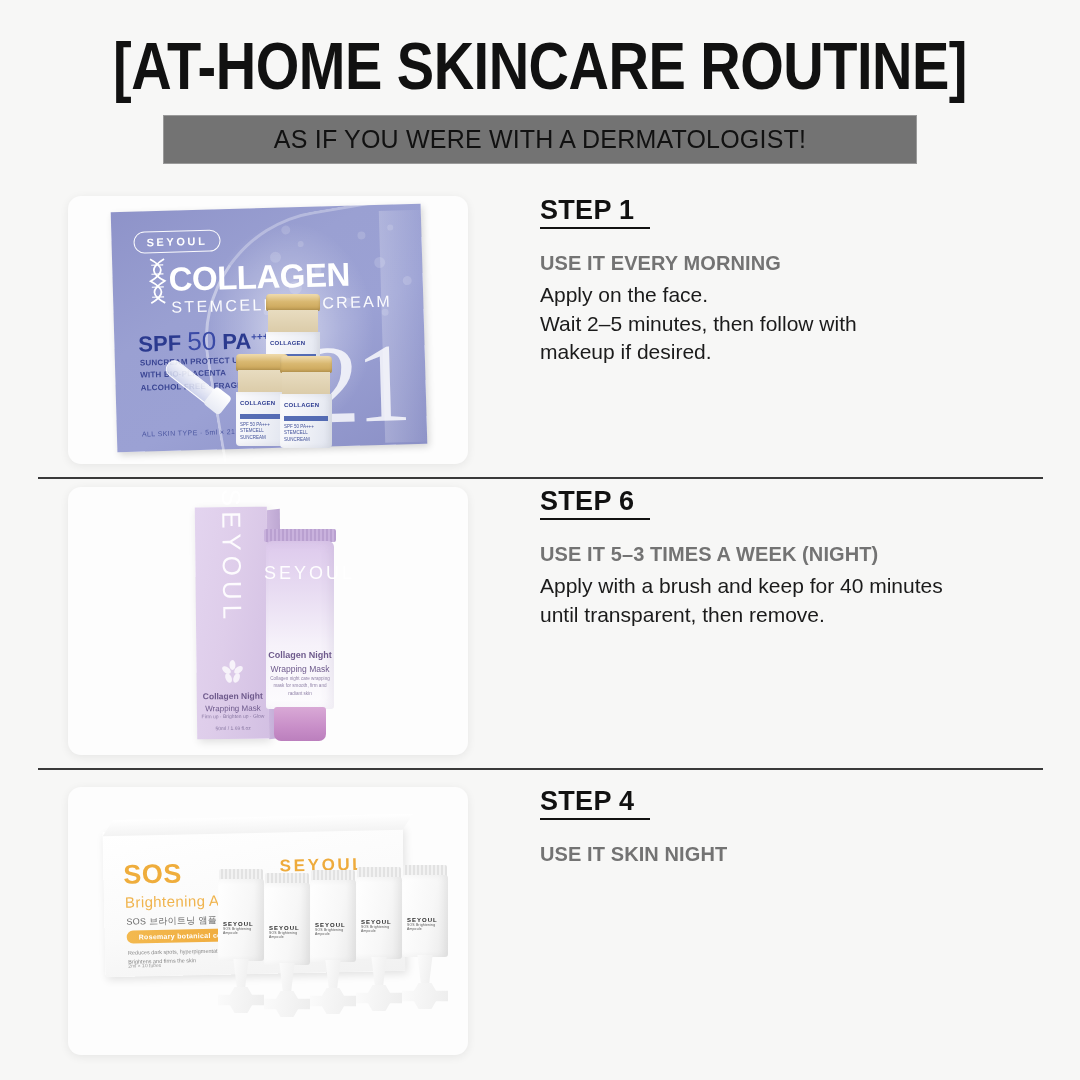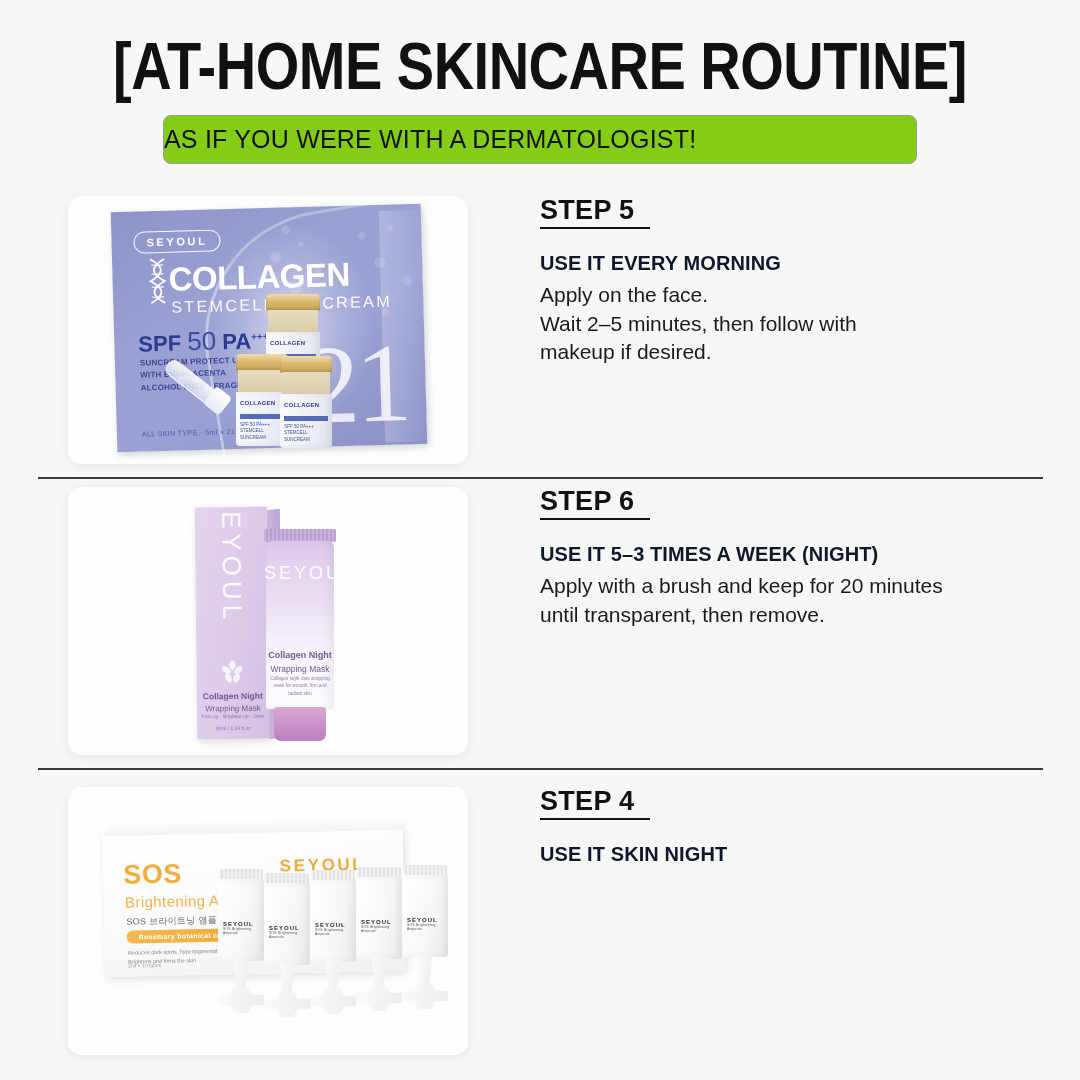--- a/index.html
+++ b/index.html
@@ -22,24 +22,24 @@
     letter-spacing:-0.5px;
     line-height:1;
     color:#111;
     white-space:nowrap;
     transform:scaleY(1.18);
     transform-origin:center top;
   }
   .subtitle-box{
     position:absolute;left:163px;top:115px;
     width:754px;height:49px;
-    background:#84cc16;
+    background:#737373;
     border:1.4px solid #9a9a9a;
-    border-radius:8px;
-    display:flex;align-items:center;justify-content:flex-start;
+    border-radius:0;
+    display:flex;align-items:center;justify-content:center;
     box-sizing:border-box;
   }
   .subtitle-text{
     font-size:25px;font-weight:400;color:#111;
     letter-spacing:0.2px;white-space:nowrap;
   }
 
   
   .divider{
     position:absolute;left:38px;width:1005px;height:2px;
@@ -67,21 +67,21 @@
   .txt{position:absolute;left:540px;top:0;width:500px;}
   .step-label{
     display:inline-block;
     font-size:27px;font-weight:900;letter-spacing:0.3px;
     color:#111;
     border-bottom:2.5px solid #111;
     padding-bottom:3px;padding-right:16px;
     line-height:1.05;
   }
   .step-head{
-    font-size:20px;font-weight:700;color:#0f172a;
+    font-size:20px;font-weight:700;color:#737373;
     letter-spacing:0.1px;
     margin-top:22px;
     line-height:1.2;
   }
   .step-body{
     font-size:21px;font-weight:400;color:#1b1b1b;
     line-height:1.36;
     margin-top:6px;
     white-space:pre-line;
   }
@@ -439,21 +439,21 @@
 STEMCELL SUNCREAM</div>
       </div>
 
       <div class="dropper">
         <div class="glass"></div>
         <div class="top"></div>
       </div>
     </div>
 
     <div class="txt">
-      <div class="step-label">STEP 5</div>
+      <div class="step-label">STEP 1</div>
       <div class="step-head">USE IT EVERY MORNING</div>
       <div class="step-body">Apply on the face.
 Wait 2–5 minutes, then follow with
 makeup if desired.</div>
     </div>
   </div>
 
   <div class="row r2">
 
     <div class="card">
@@ -487,21 +487,21 @@
         </div>
         <div class="p2-tsub">Collagen night care wrapping mask
 for smooth, firm and radiant skin</div>
         <div class="cap2"></div>
       </div>
     </div>
 
     <div class="txt">
       <div class="step-label">STEP 6</div>
       <div class="step-head">USE IT 5–3 TIMES A WEEK (NIGHT)</div>
-      <div class="step-body">Apply with a brush and keep for 20 minutes
+      <div class="step-body">Apply with a brush and keep for 40 minutes
 until transparent, then remove.</div>
     </div>
   </div>
 
   <div class="row r3">
 
     <div class="card">
       <div class="p3-box">
         <div class="lid"></div>
         <div class="p3-brand3">SEYOUL</div>

